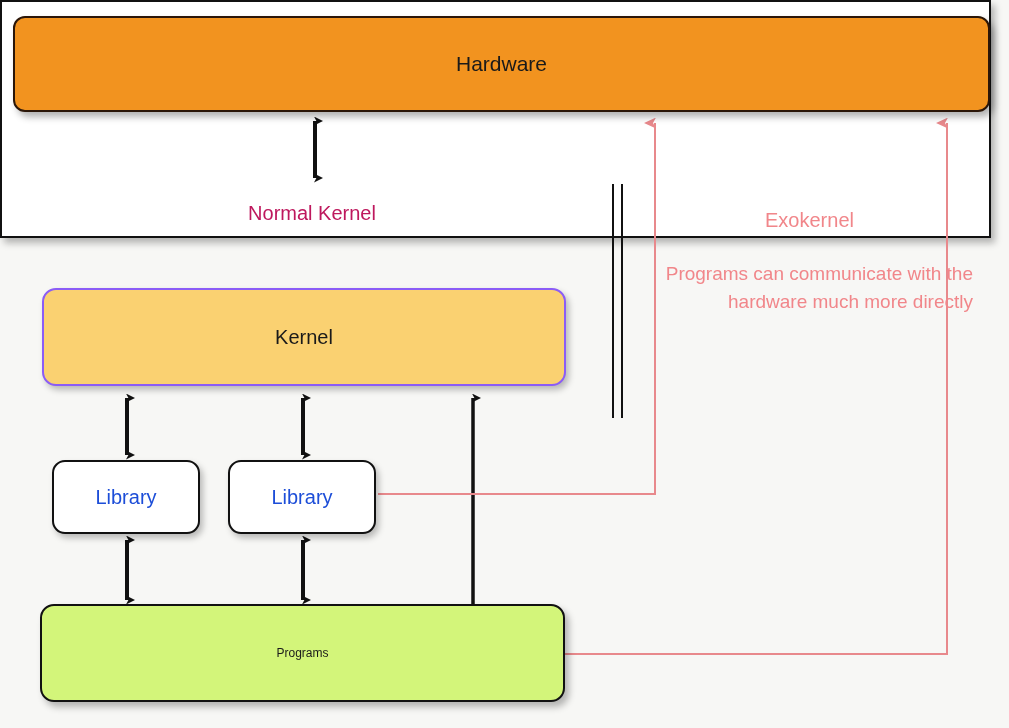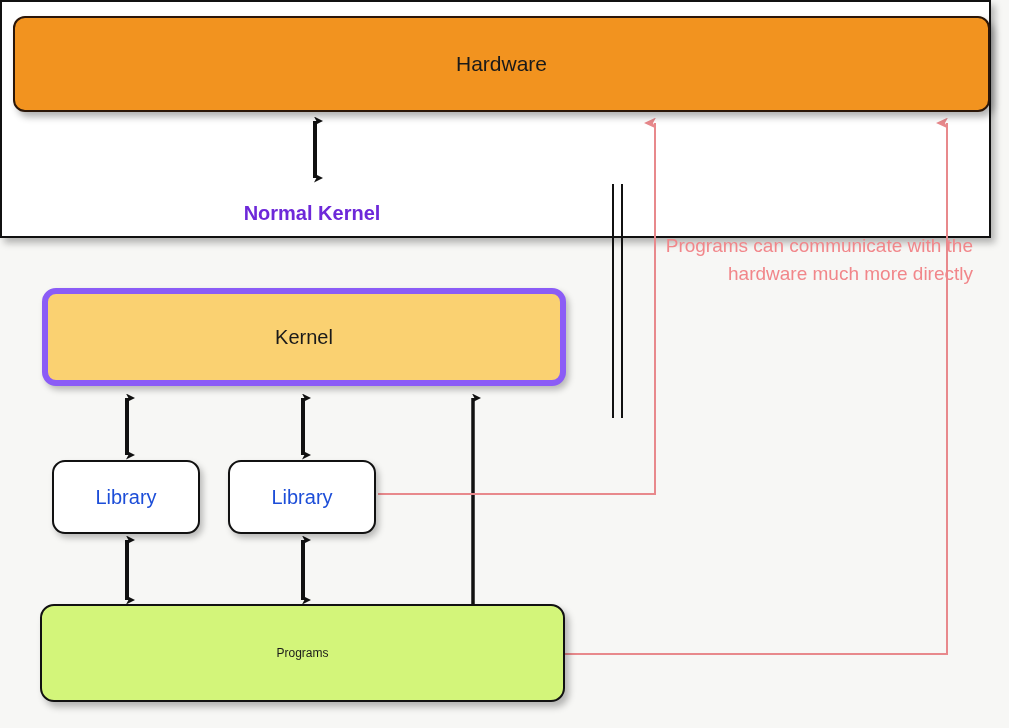--- a/index.html
+++ b/index.html
@@ -73,31 +73,30 @@
     height: 234px;
     background: #111111;
   }
   #normal-kernel-title {
     position: absolute;
     left: 12px;
     top: 16px;
     width: 580px;
     text-align: center;
     font-size: 20px;
-    color: #6d28d9;
+    color: #be185d;
     line-height: 1.35;
-    font-weight: bold;
   }
   #kernel-box {
     left: 42px;
     top: 288px;
     width: 524px;
     height: 98px;
     background: #FAD171;
-    border: 6px solid #8b5cf6;
+    border: 2px solid #8b5cf6;
     border-radius: 14px;
     box-shadow: 3px 4px 6px rgba(0,0,0,0.25);
   }
   #kernel-box .label {
     font-size: 20px;
     color: #1a1a1a;
   }
   
   #exokernel-panel {
     position: absolute;
@@ -215,20 +214,21 @@
       <div>Normal Kernel</div>
     </div>
   </div>
   <div id="exokernel-divider"></div>
 
   <div class="box" id="kernel-box">
     <span class="label">Kernel</span>
   </div>
 
   <div id="exokernel-panel">
+    <div id="exokernel-title">Exokernel</div>
     <div id="exokernel-desc">Programs can communicate with the hardware much more directly</div>
   </div>
 
   <div class="box library-box" id="library-box-1">
     <span class="label">Library</span>
   </div>
   <div class="box library-box" id="library-box-2">
     <span class="label">Library</span>
   </div>
 

